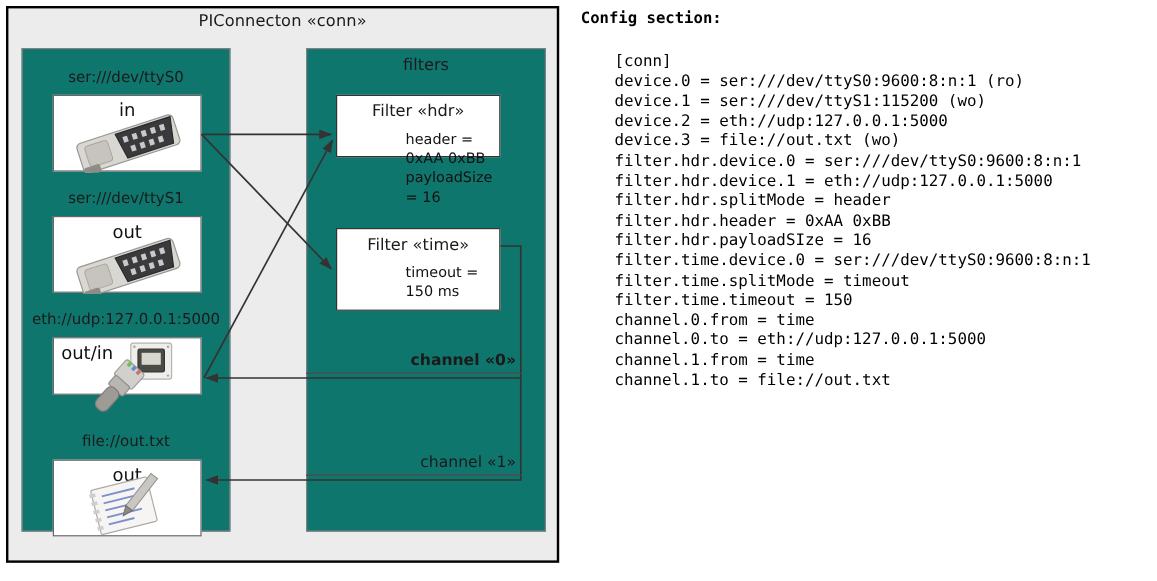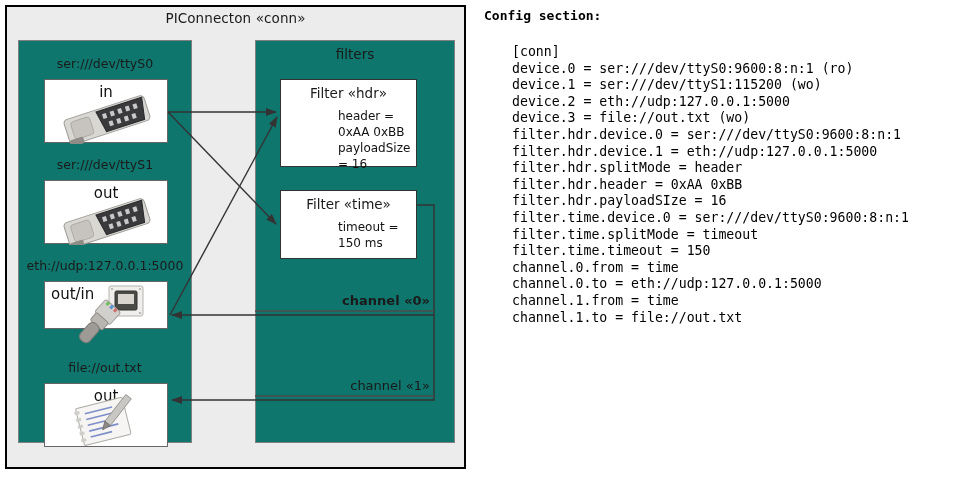--- a/index.html
+++ b/index.html
@@ -261,21 +261,21 @@
         <rect x="-3.5" y="-22" width="7" height="34" fill="#c9c7c3" stroke="#96938f" stroke-width="0.9"></rect>
         <path d="M -3.5 12 L 3.5 12 L 0 20 Z" fill="#8d8a86" stroke="#6f6c68" stroke-width="0.8"></path>
       </g>
     </svg>
   </div>
 
   <div class="panel" id="filters-panel">
     <div class="panel-title">filters</div>
   </div>
 
-  <div class="filter-box" style="left:280px; top:79px; width:137px; height:88px;">
+  <div class="filter-box" style="left:280px; top:79px; width:137px; height:52px;">
     <div class="filter-title">Filter «hdr»</div>
     <div class="filter-props">
       <div>header = 0xAA 0xBB</div>
       <div>payloadSize = 16</div>
     </div>
   </div>
 
   <div class="filter-box" style="left:280px; top:190px; width:137px; height:69px;">
     <div class="filter-title">Filter «time»</div>
     <div class="filter-props">

